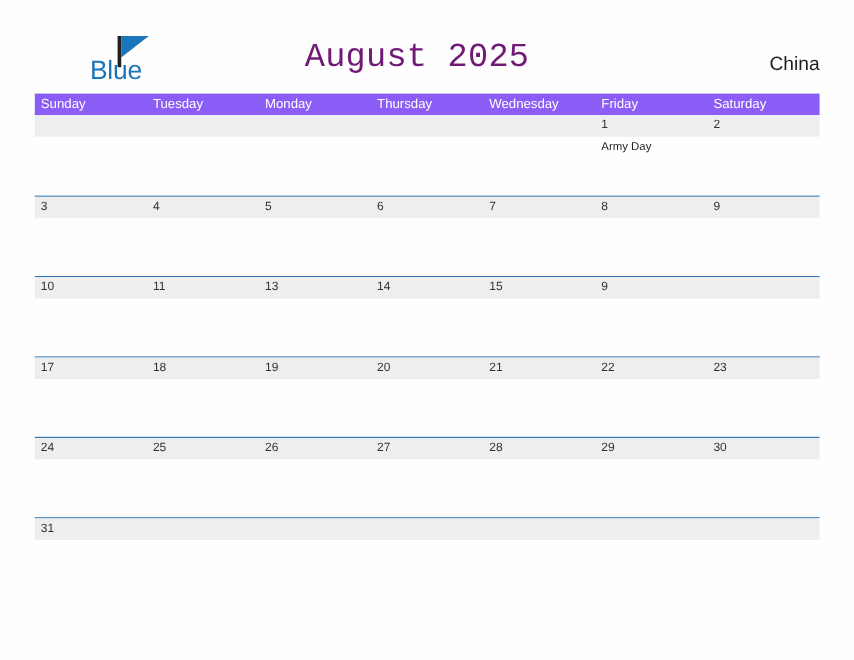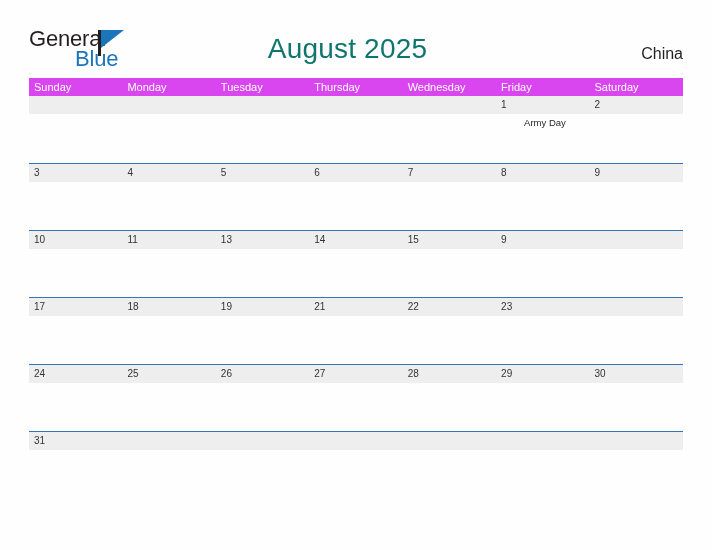--- a/index.html
+++ b/index.html
@@ -77,22 +77,22 @@
     border-right: 23px solid transparent;
   }
 
   .cal-title {
     position: absolute;
     left: 0;
     top: 33px;
     width: 695px;
     text-align: center;
     font-size: 28px;
-    color: #0f766e;
-    font-family: Liberation Sans, sans-serif;
+    color: #701a75;
+    font-family: Liberation Mono, monospace;
     font-weight: normal;
     letter-spacing: 0.2px;
   }
 
   .cal-region {
     position: absolute;
     right: 29px;
     top: 45px;
     font-size: 16px;
     color: #231f20;
@@ -104,21 +104,21 @@
     position: absolute;
     left: 29px;
     top: 78px;
     width: 654px;
   }
 
   .weekday-row {
     display: flex;
     width: 654px;
     height: 18px;
-    background: #d946ef;
+    background: #8b5cf6;
   }
   .weekday-cell {
     width: 93.428571px;
     height: 18px;
     box-sizing: border-box;
     padding-left: 5px;
     color: #ffffff;
     font-size: 11px;
     line-height: 18px;
     font-family: "Liberation Sans", sans-serif;
@@ -179,53 +179,51 @@
 
   .day-content-cell {
     width: 93.428571px;
     box-sizing: border-box;
     padding: 3px 4px 15px 5px;
     font-size: 9.5px;
     line-height: 12px;
     color: #231f20;
     font-family: "Liberation Sans", sans-serif;
     overflow: hidden;
-    margin-left: 23px;
   }
   .event {
     display: block;
     white-space: nowrap;
   }
 </style>
 </head>
 <body>
 
 <div class="page-header">
 
   <div class="logo">
-    <span class="logo-general">General</span>
     <span class="logo-blue">Blue</span>
     <span class="logo-flag">
       <span class="pole"></span>
       <span class="banner"></span>
     </span>
   </div>
 
   <div class="cal-title">August 2025</div>
 
   <div class="cal-region">China</div>
 
 </div>
 
 <div class="calendar">
 
   <div class="weekday-row">
     <div class="weekday-cell">Sunday</div>
+    <div class="weekday-cell">Tuesday</div>
     <div class="weekday-cell">Monday</div>
-    <div class="weekday-cell">Tuesday</div>
     <div class="weekday-cell">Thursday</div>
     <div class="weekday-cell">Wednesday</div>
     <div class="weekday-cell">Friday</div>
     <div class="weekday-cell">Saturday</div>
   </div>
 
   <div class="week-row first">
 
     <div class="day-band">
       <div class="day-band-cell"></div>
@@ -291,20 +289,21 @@
       <div class="day-content-cell"></div>
     </div>
   </div>
 
   <div class="week-row">
     <div class="week-rule"></div>
     <div class="day-band">
       <div class="day-band-cell">17</div>
       <div class="day-band-cell">18</div>
       <div class="day-band-cell">19</div>
+      <div class="day-band-cell">20</div>
       <div class="day-band-cell">21</div>
       <div class="day-band-cell">22</div>
       <div class="day-band-cell">23</div>
     </div>
     <div class="day-content-row">
       <div class="day-content-cell"></div>
       <div class="day-content-cell"></div>
       <div class="day-content-cell"></div>
       <div class="day-content-cell"></div>
       <div class="day-content-cell"></div>

